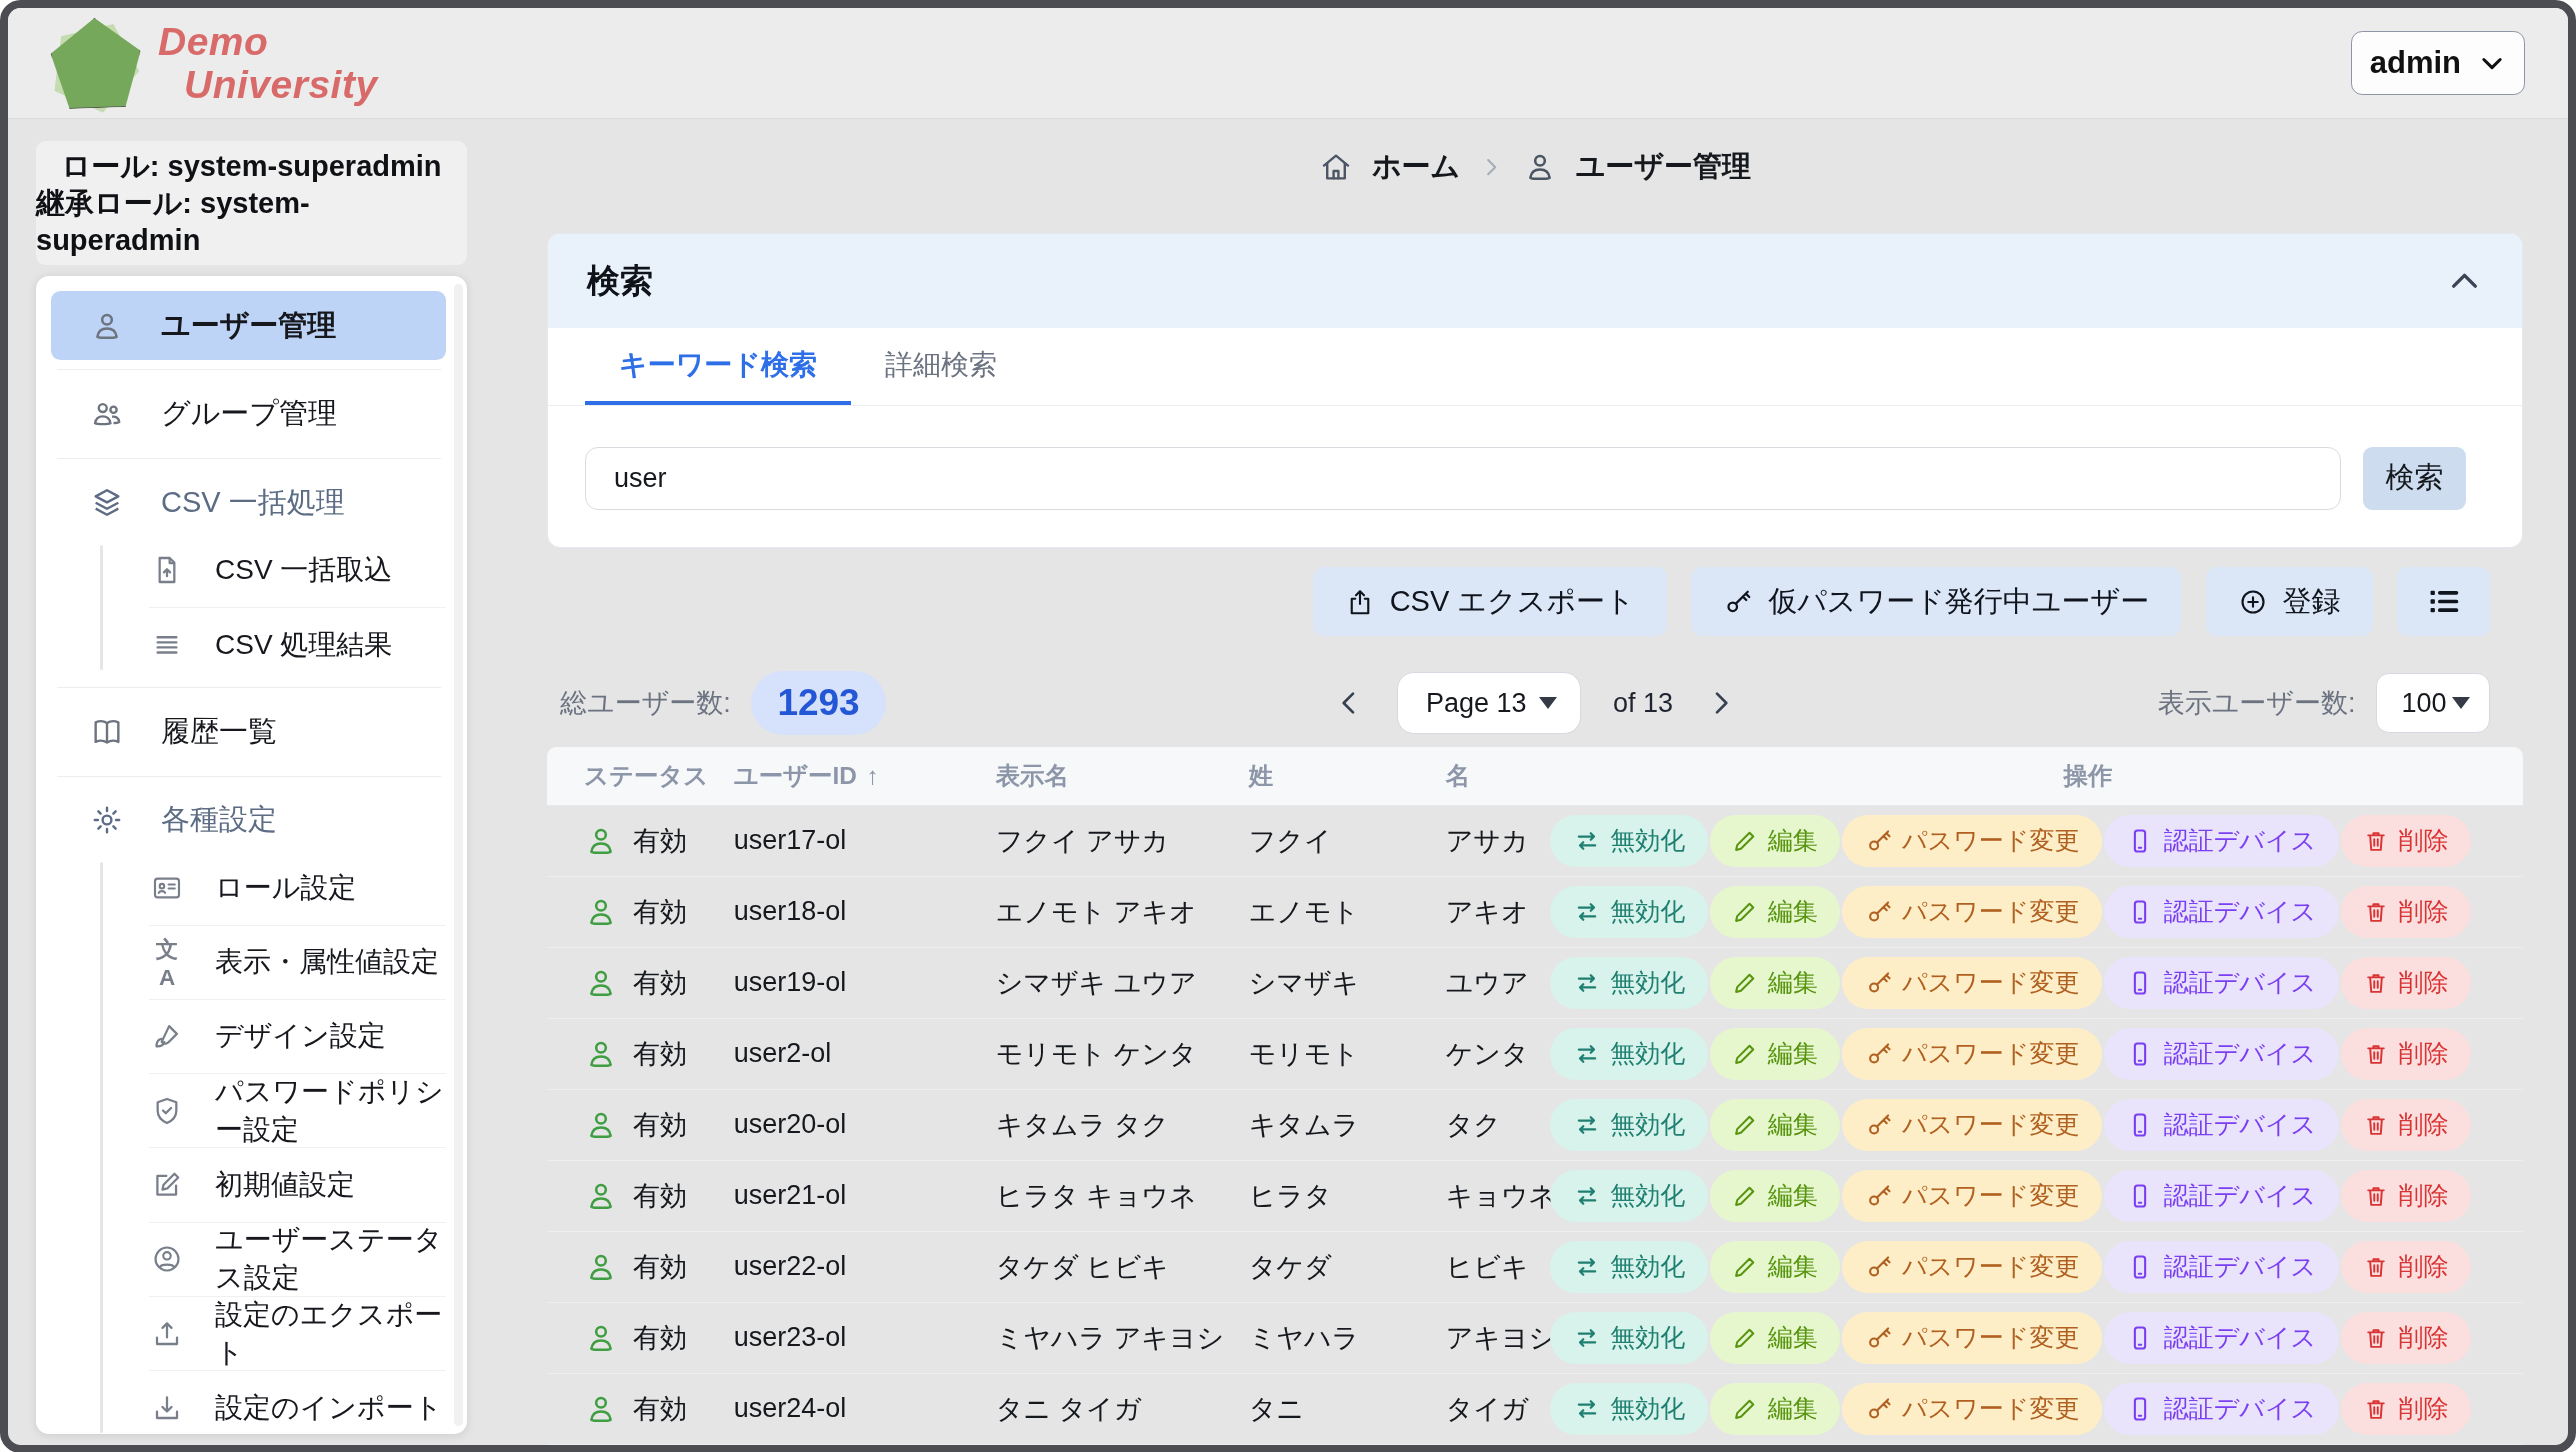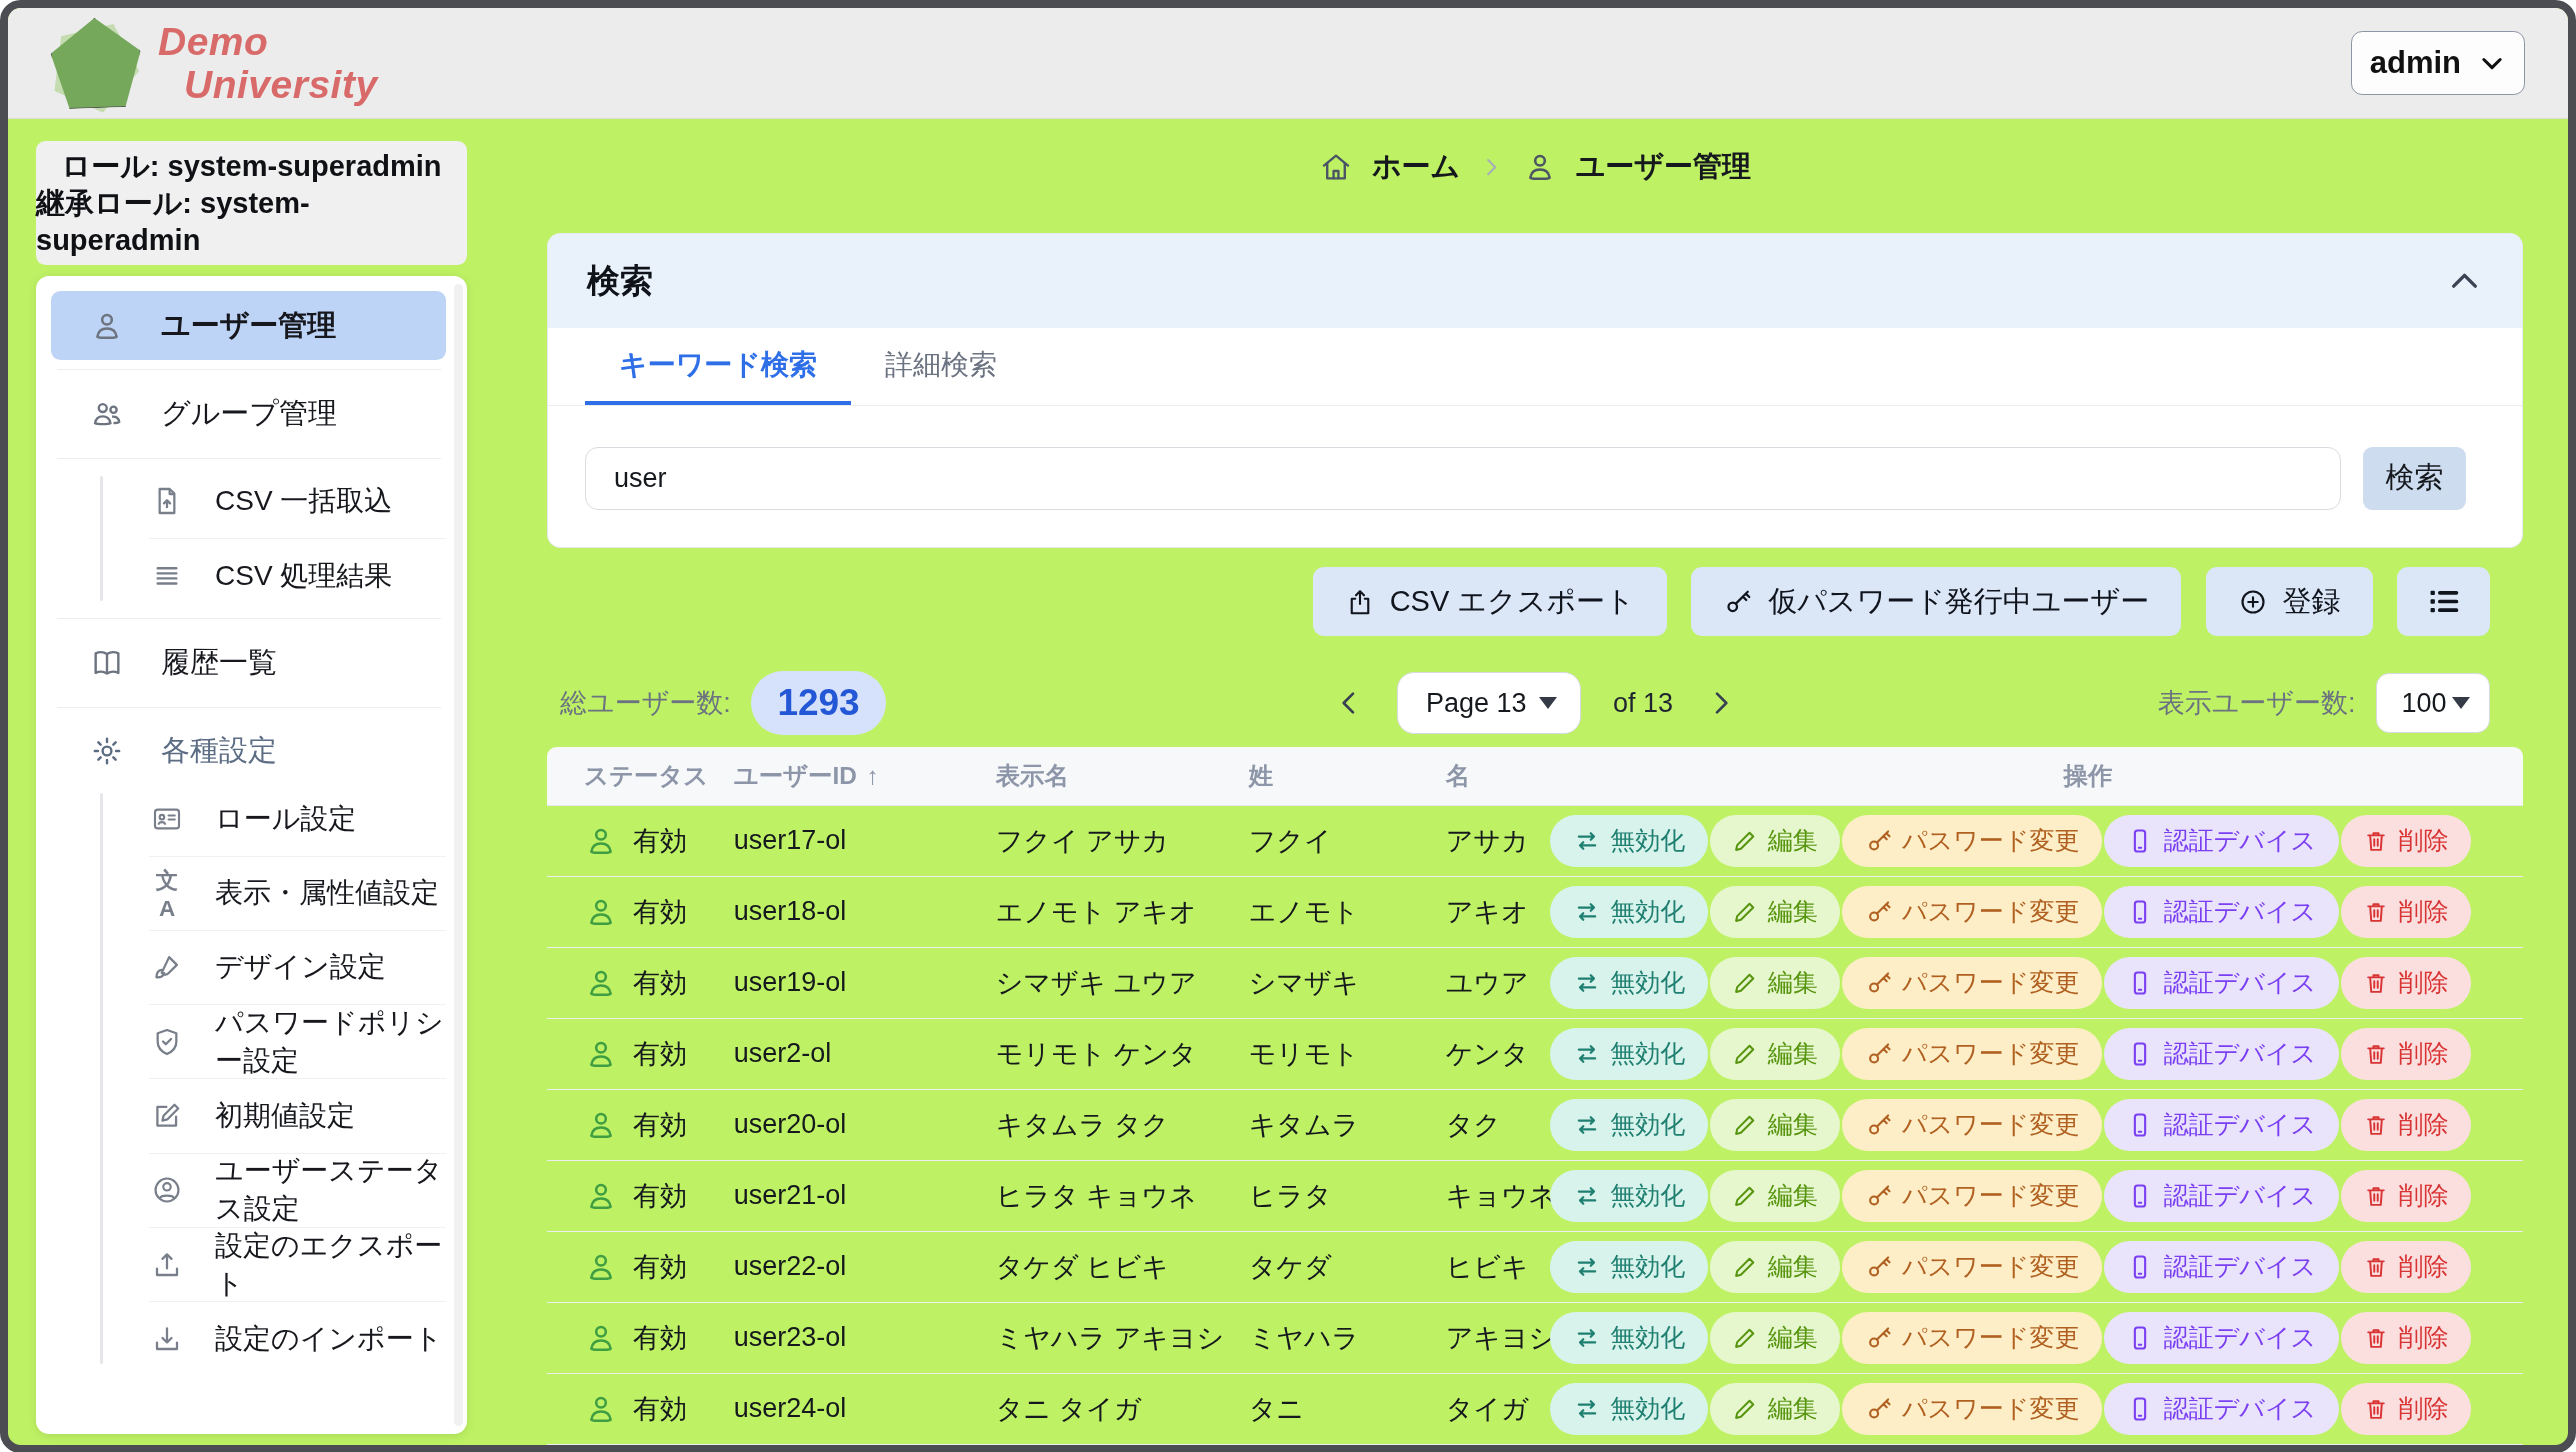--- a/index.html
+++ b/index.html
@@ -1,19 +1,19 @@
 <!DOCTYPE html>
 <html lang="ja" style="font-size:15px"><head>
 <meta charset="utf-8">
 <style>
   * { margin:0; padding:0; box-sizing:border-box; }
   html,body { background:#ffffff; }
   body { font-family:"Liberation Sans","DejaVu Sans",sans-serif; color:#1a1f2e; }
 
-  .frame { position:relative; width:2576px; height:1453px; background:#bef264;
+  .frame { position:relative; width:2576px; height:1453px; background:#e5e5e5;
            border:8.4px solid #4b4d52; border-radius:20.6px; overflow:hidden; }
 
   
   .topbar { position:absolute; left:0; top:0; right:0; height:111px; background:#ececec;
             border-bottom:0.9px solid #dcdcdc; display:flex; align-items:center; padding:0 43px; }
   .logo { display:flex; align-items:center; gap:17px; }
   .logo-mark { position:relative; width:90px; height:90px; }
   .pent { position:absolute; inset:0; clip-path:polygon(50% 0%,100% 38%,81% 100%,19% 100%,0% 38%); }
   .pent.back { background:#c4dcb0; transform:rotate(24deg) scale(.95); }
   .pent.front { background:#76a85c; border:1.9px solid #5a5a5a; transform:rotate(-2deg); }
@@ -274,20 +274,28 @@
       <div class="divider"></div>
       <div class="nav-item">
         <span class="nicon icon">
             <svg width="34" height="34" viewBox="0 0 24 24">
               <use href="#i-users"></use>
             </svg>
           </span>
         <span>グループ管理</span>
       </div>
       <div class="divider"></div>
+      <div class="nav-item section">
+        <span class="nicon icon">
+            <svg width="34" height="34" viewBox="0 0 24 24">
+              <use href="#i-layers"></use>
+            </svg>
+          </span>
+        <span>CSV 一括処理</span>
+      </div>
       <div class="subgroup">
         <div class="sub-item">
           <span class="nicon icon">
               <svg width="32" height="32" viewBox="0 0 24 24">
                 <use href="#i-file-up"></use>
               </svg>
             </span>
           <span>CSV 一括取込</span>
         </div>
         <div class="sub-divider"></div>

